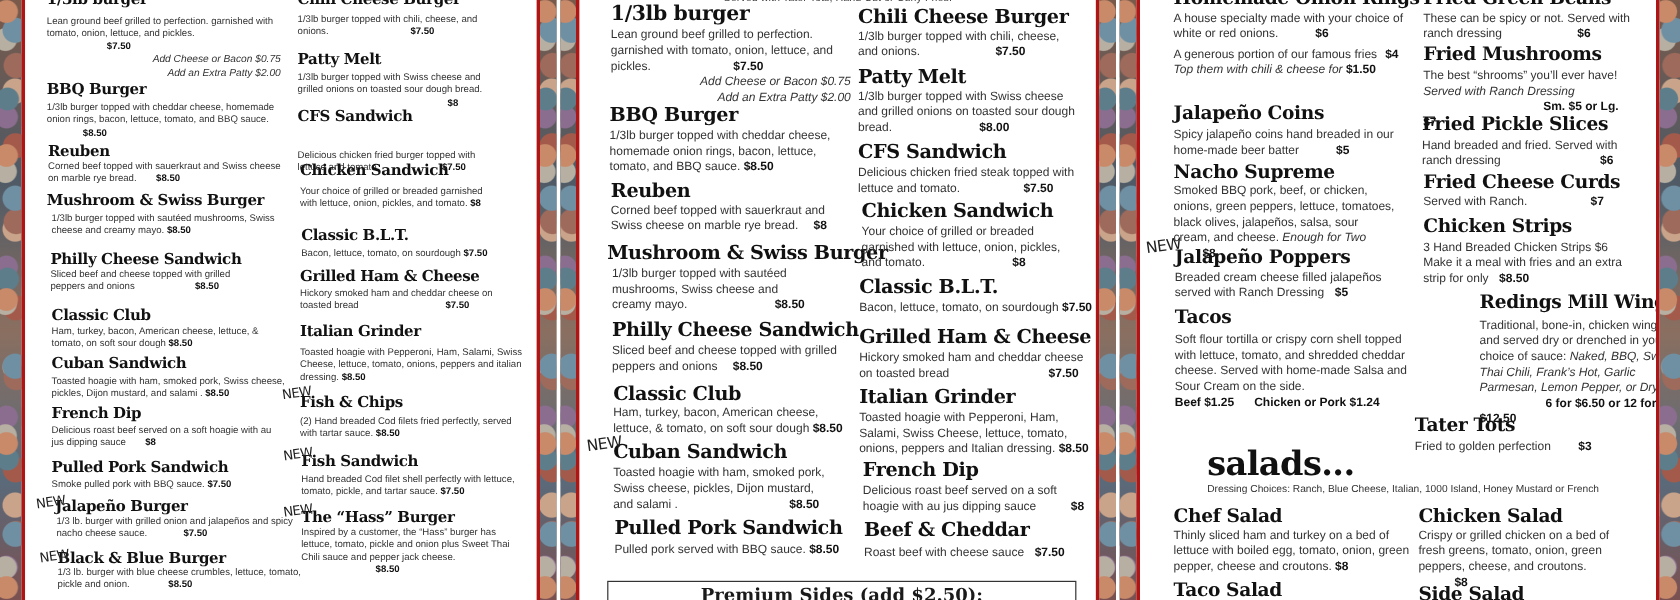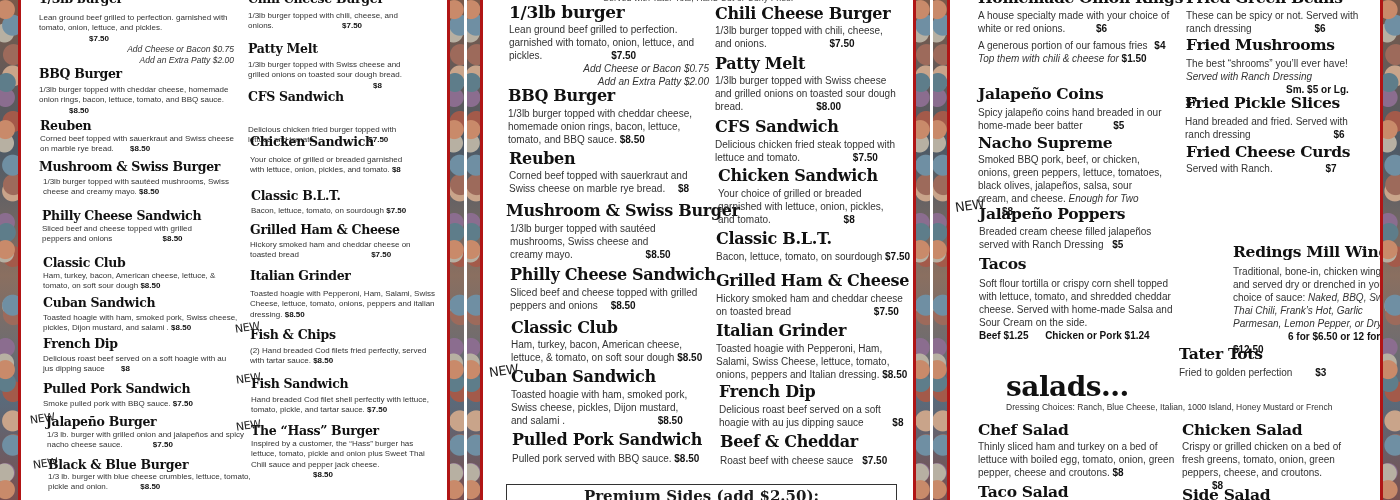--- a/index.html
+++ b/index.html
@@ -350,20 +350,25 @@
   <div class="item" style="left:235px;top:93px;width:185px;">
     <div class="title">Fried Pickle Slices</div>
     <div class="desc" style="margin-top:3px"><span>Hand breaded and fried. Served with ranch dressing</span>
       <span class="price" style="margin-left:80px">$6</span></div>
   </div>
   <div class="item" style="left:236px;top:142px;width:180px;">
     <div class="title">Fried Cheese Curds</div>
     <div class="desc" style="margin-top:1px"><span>Served with Ranch.</span>
       <span class="price" style="margin-left:50px">$7</span></div>
   </div>
+  <div class="item" style="left:236px;top:178px;width:170px;">
+    <div class="title">Chicken Strips</div>
+    <div class="desc" style="margin-top:3px"><span>3 Hand Breaded Chicken Strips  $6 Make it a meal with fries and an extra strip for only</span>
+      <span class="price" style="margin-left:6px">$8.50</span></div>
+  </div>
   <div class="item" style="left:235px;top:242px;width:180px;margin-left:48px;">
     <div class="title">Redings Mill Wings</div>
     <div class="desc" style="margin-top:4px"><span>Traditional, bone-in, chicken wings fried and served dry or drenched in your choice of sauce:</span>
       <span class="em">Naked, BBQ, Sweet Thai Chili, Frank’s Hot, Garlic Parmesan, Lemon Pepper, or Dry Greek</span><br>
       <span class="price" style="margin-left:55px">6 for $6.50 or 12 for $12.50</span></div>
   </div>
   <div class="item" style="left:229px;top:344px;width:180px;">
     <div class="title">Tater Tots</div>
     <div class="desc" style="margin-top:3px"><span>Fried to golden perfection</span>
       <span class="price" style="margin-left:20px">$3</span></div>

